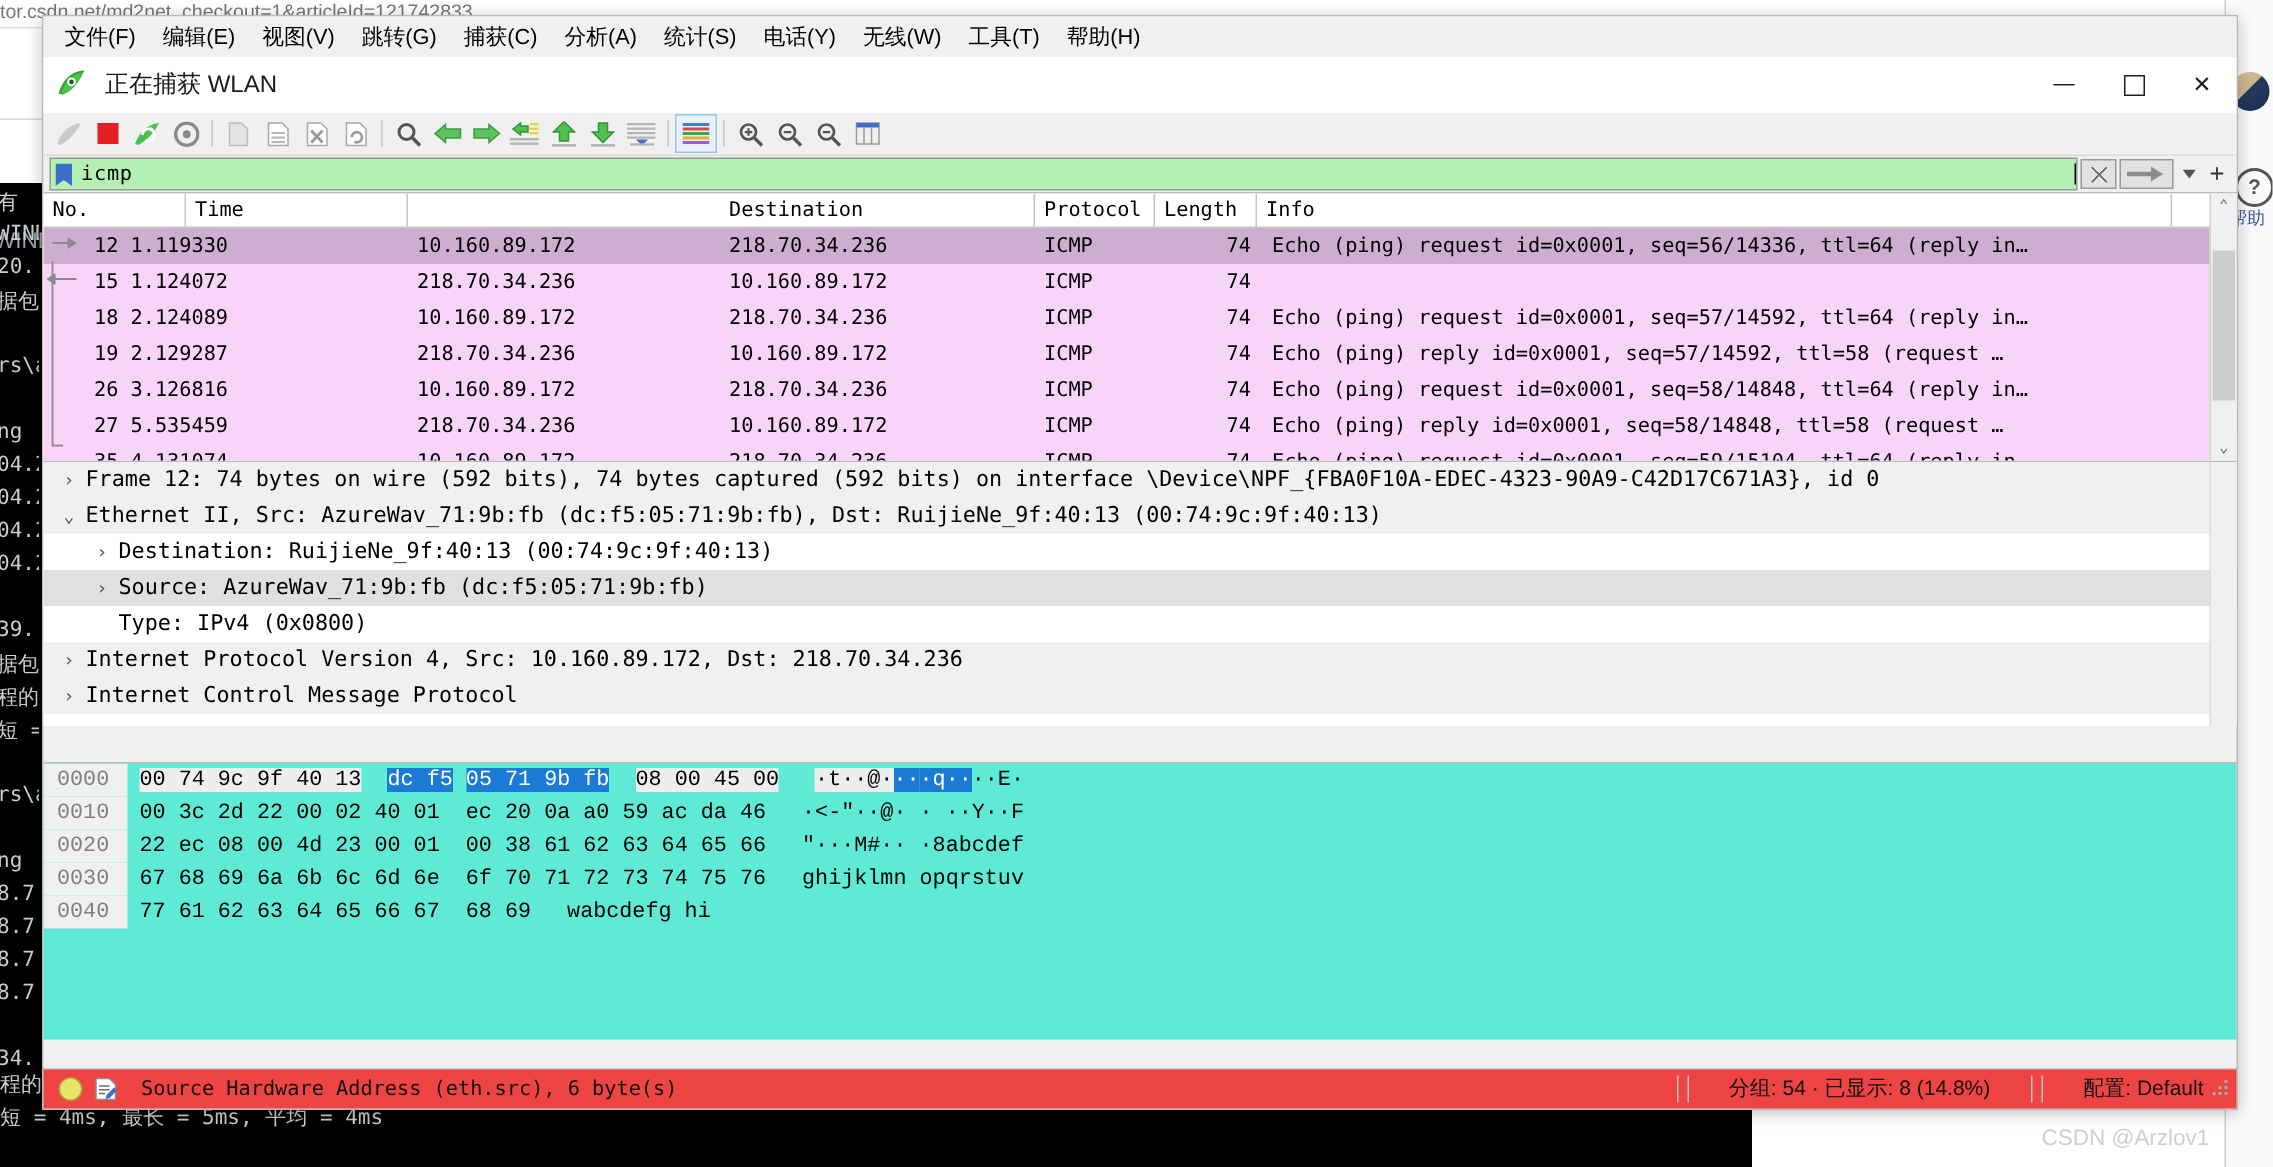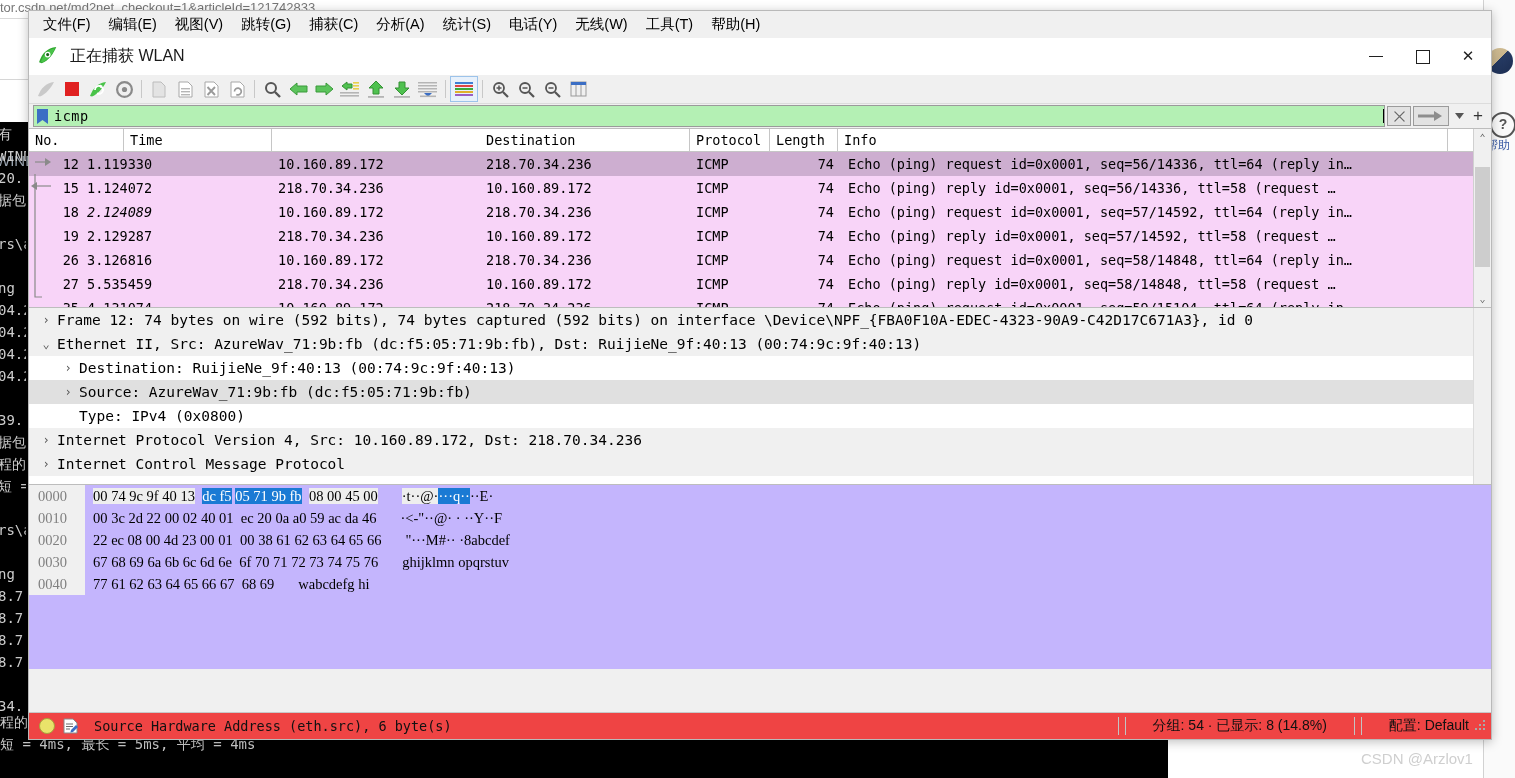--- a/index.html
+++ b/index.html
@@ -95,22 +95,22 @@
   #detail-pane{position:relative;height:176px;background:#fff;overflow:hidden;
     font-family:"DejaVu Sans Mono","Liberation Mono",monospace;font-size:14.5px;}
   .dt-row{height:24px;line-height:24px;white-space:nowrap;display:flex;align-items:center;}
   .dt-row.shade{background:#f0f0f0;}
   .dt-row.shade2{background:#e0e0e0;}
   .dt-tog{width:18px;text-align:center;color:#555;font-size:12px;flex:none;}
   .dt-text{padding-left:2px;}
   #detail-scroll{position:absolute;right:0;top:0;width:17px;height:176px;background:#f0f0f0;border-left:1px solid #dcdcdc;}
 
   
-  #hex-pane{position:relative;height:184px;background:#c4b5fd;border-top:1px solid #bdbdbd;overflow:hidden;
-    font-family:Liberation Serif, serif;font-size:14.5px;}
+  #hex-pane{position:relative;height:184px;background:#5eead4;border-top:1px solid #bdbdbd;overflow:hidden;
+    font-family:Liberation Mono, monospace;font-size:14.5px;margin-top:24px;}
   .hx-row{height:22px;line-height:22px;white-space:nowrap;display:flex;}
   .hx-off{width:56px;color:#808080;text-align:left;padding-left:9px;box-sizing:border-box;background:#f0f0f0;}
   .hx-bytes{padding-left:8px;letter-spacing:0px;}
   .hx-ascii{padding-left:24px;}
   .hl{background:#1a7ad4;color:#fff;}
   .gy{background:#eeeeee;}
 
   
   #ws-status{position:absolute;left:0;bottom:0;width:1462px;height:26px;background:#ef4444;
     border-top:1px solid #c8c8c8;display:flex;align-items:center;}
@@ -413,25 +413,24 @@
           <div class="pl-cell num" style="width: 72px;">74</div>
           <div class="pl-cell" style="width: 610px;">Echo (ping) request  id=0x0001, seq=56/14336, ttl=64 (reply in…</div>
         </div>
         <div class="pl-row norm">
           <div class="pl-cell num" style="width: 58px;">15</div>
           <div class="pl-cell" style="width: 185px; padding-left: 0px;">1.124072</div>
           <div class="pl-cell" style="width: 208px;">218.70.34.236</div>
           <div class="pl-cell" style="width: 210px;">10.160.89.172</div>
           <div class="pl-cell" style="width: 80px;">ICMP</div>
           <div class="pl-cell num" style="width: 72px;">74</div>
-          <div class="pl-cell" style="width: 610px;">Echo (ping) reply    id=0x0001, seq=56/14336, ttl=58 (request …</div>
         </div>
         <div class="pl-row norm">
           <div class="pl-cell num" style="width: 58px;">18</div>
-          <div class="pl-cell" style="width: 185px; padding-left: 0px; font-style: italic;">2.124089</div>
+          <div class="pl-cell" style="width: 185px; padding-left: 0px;">2.124089</div>
           <div class="pl-cell" style="width: 208px;">10.160.89.172</div>
           <div class="pl-cell" style="width: 210px;">218.70.34.236</div>
           <div class="pl-cell" style="width: 80px;">ICMP</div>
           <div class="pl-cell num" style="width: 72px;">74</div>
           <div class="pl-cell" style="width: 610px;">Echo (ping) request  id=0x0001, seq=57/14592, ttl=64 (reply in…</div>
         </div>
         <div class="pl-row norm">
           <div class="pl-cell num" style="width: 58px;">19</div>
           <div class="pl-cell" style="width: 185px; padding-left: 0px;">2.129287</div>
           <div class="pl-cell" style="width: 208px;">218.70.34.236</div>

